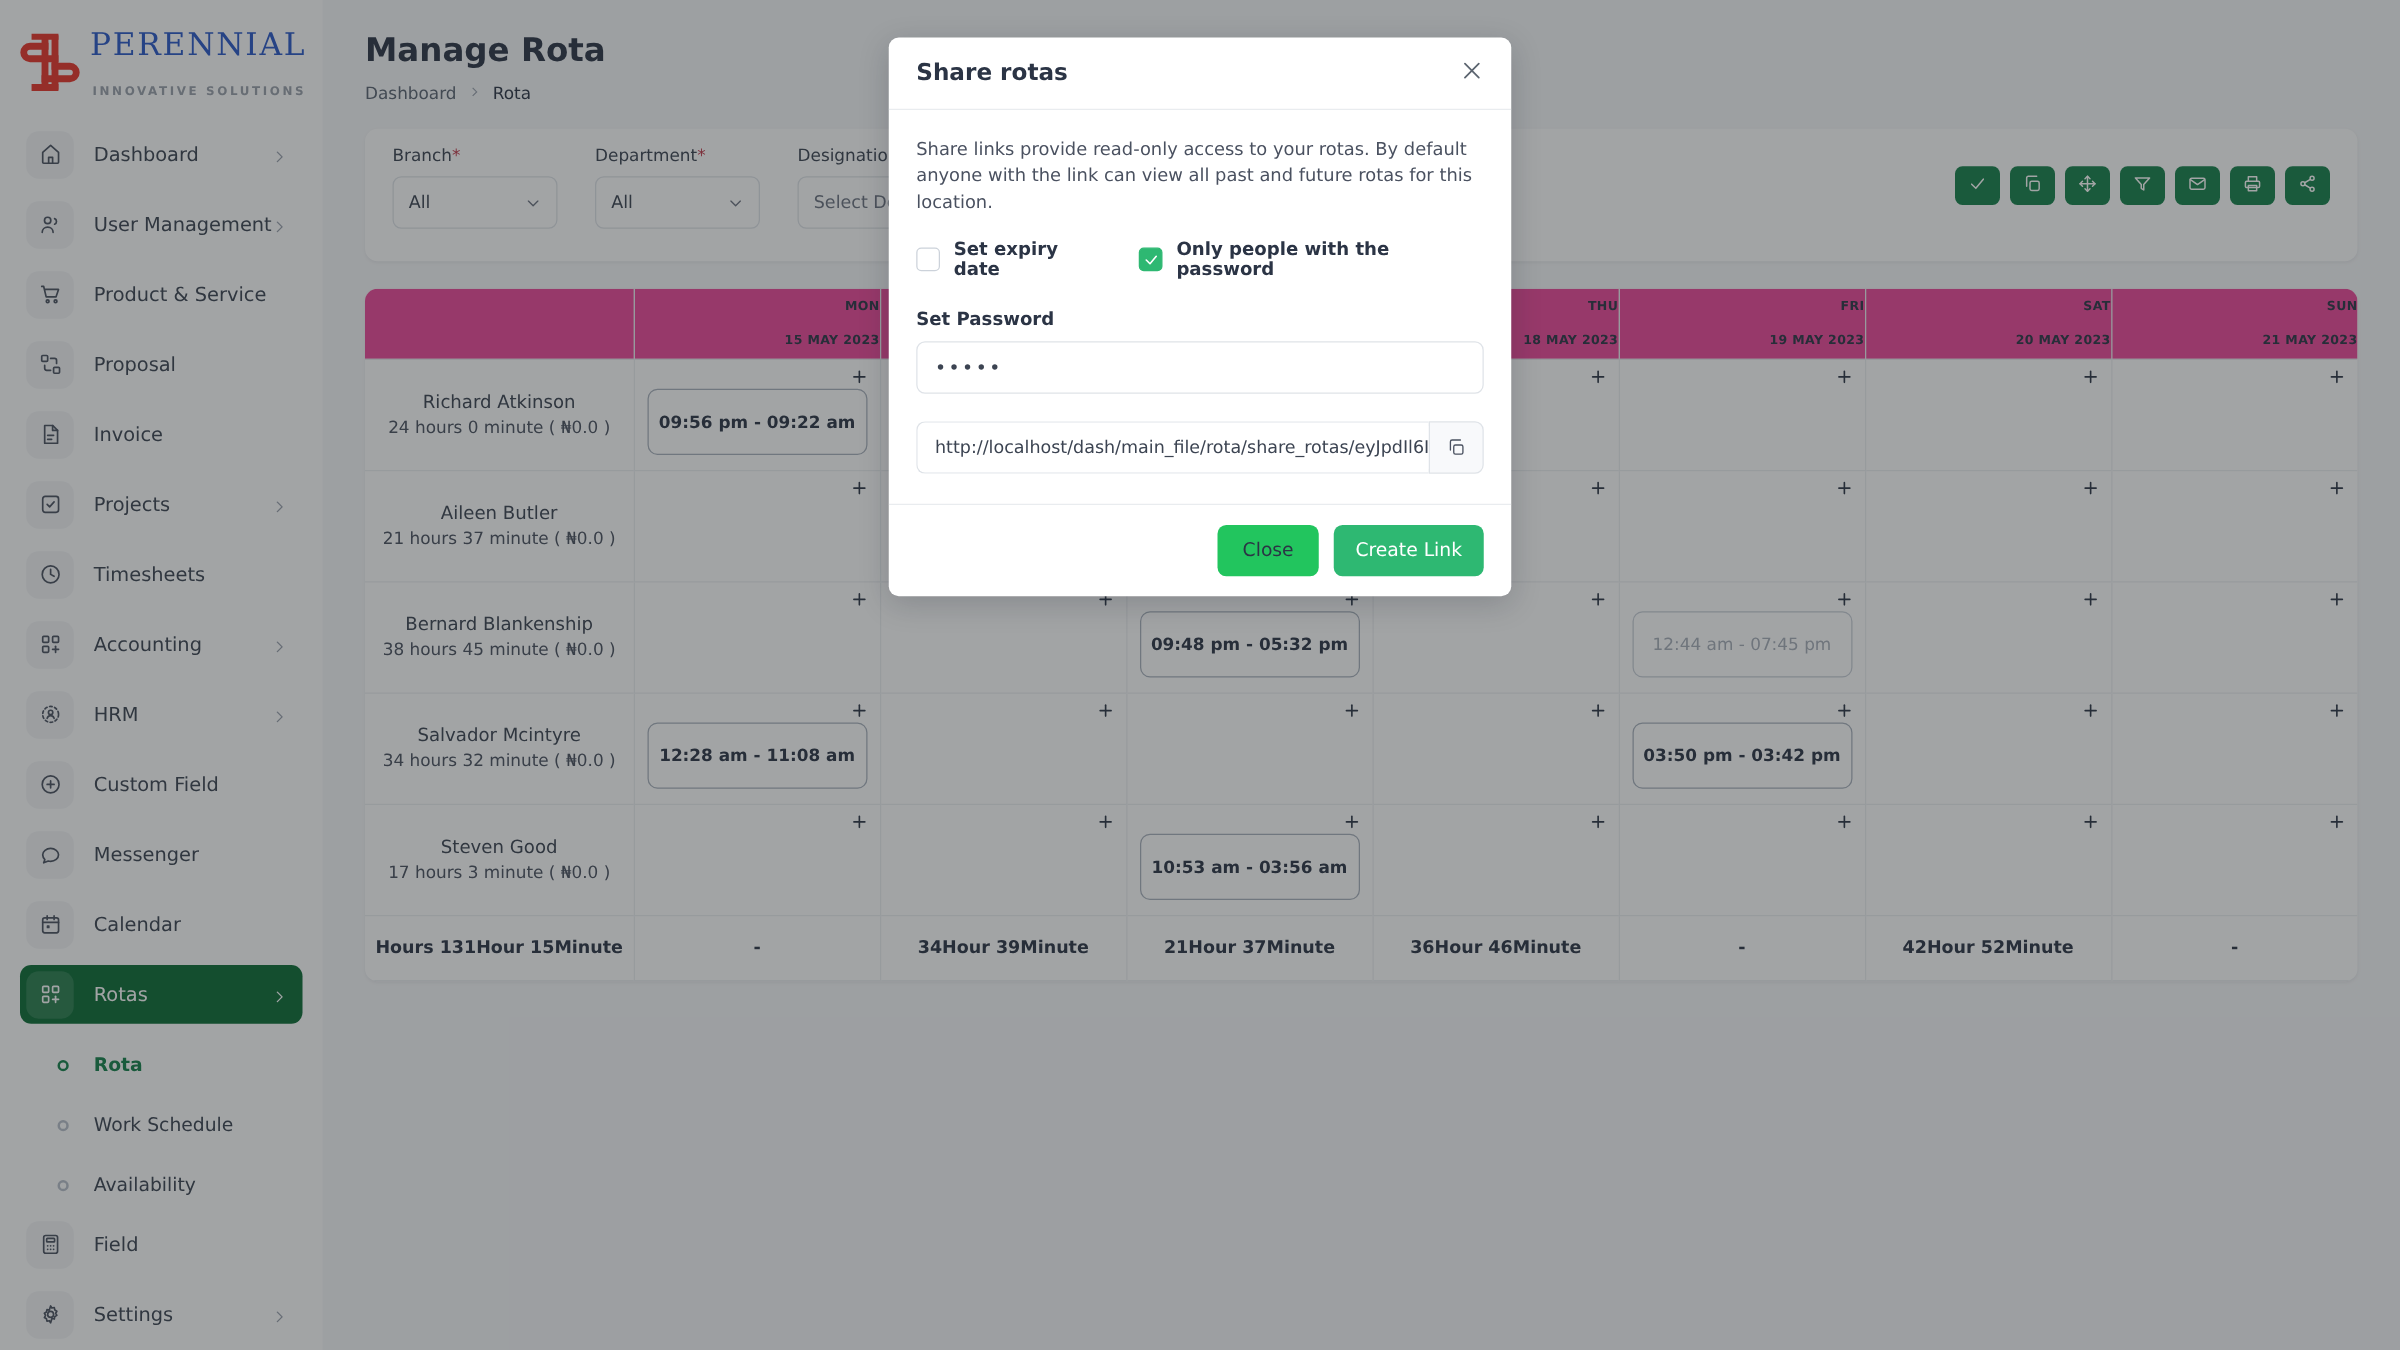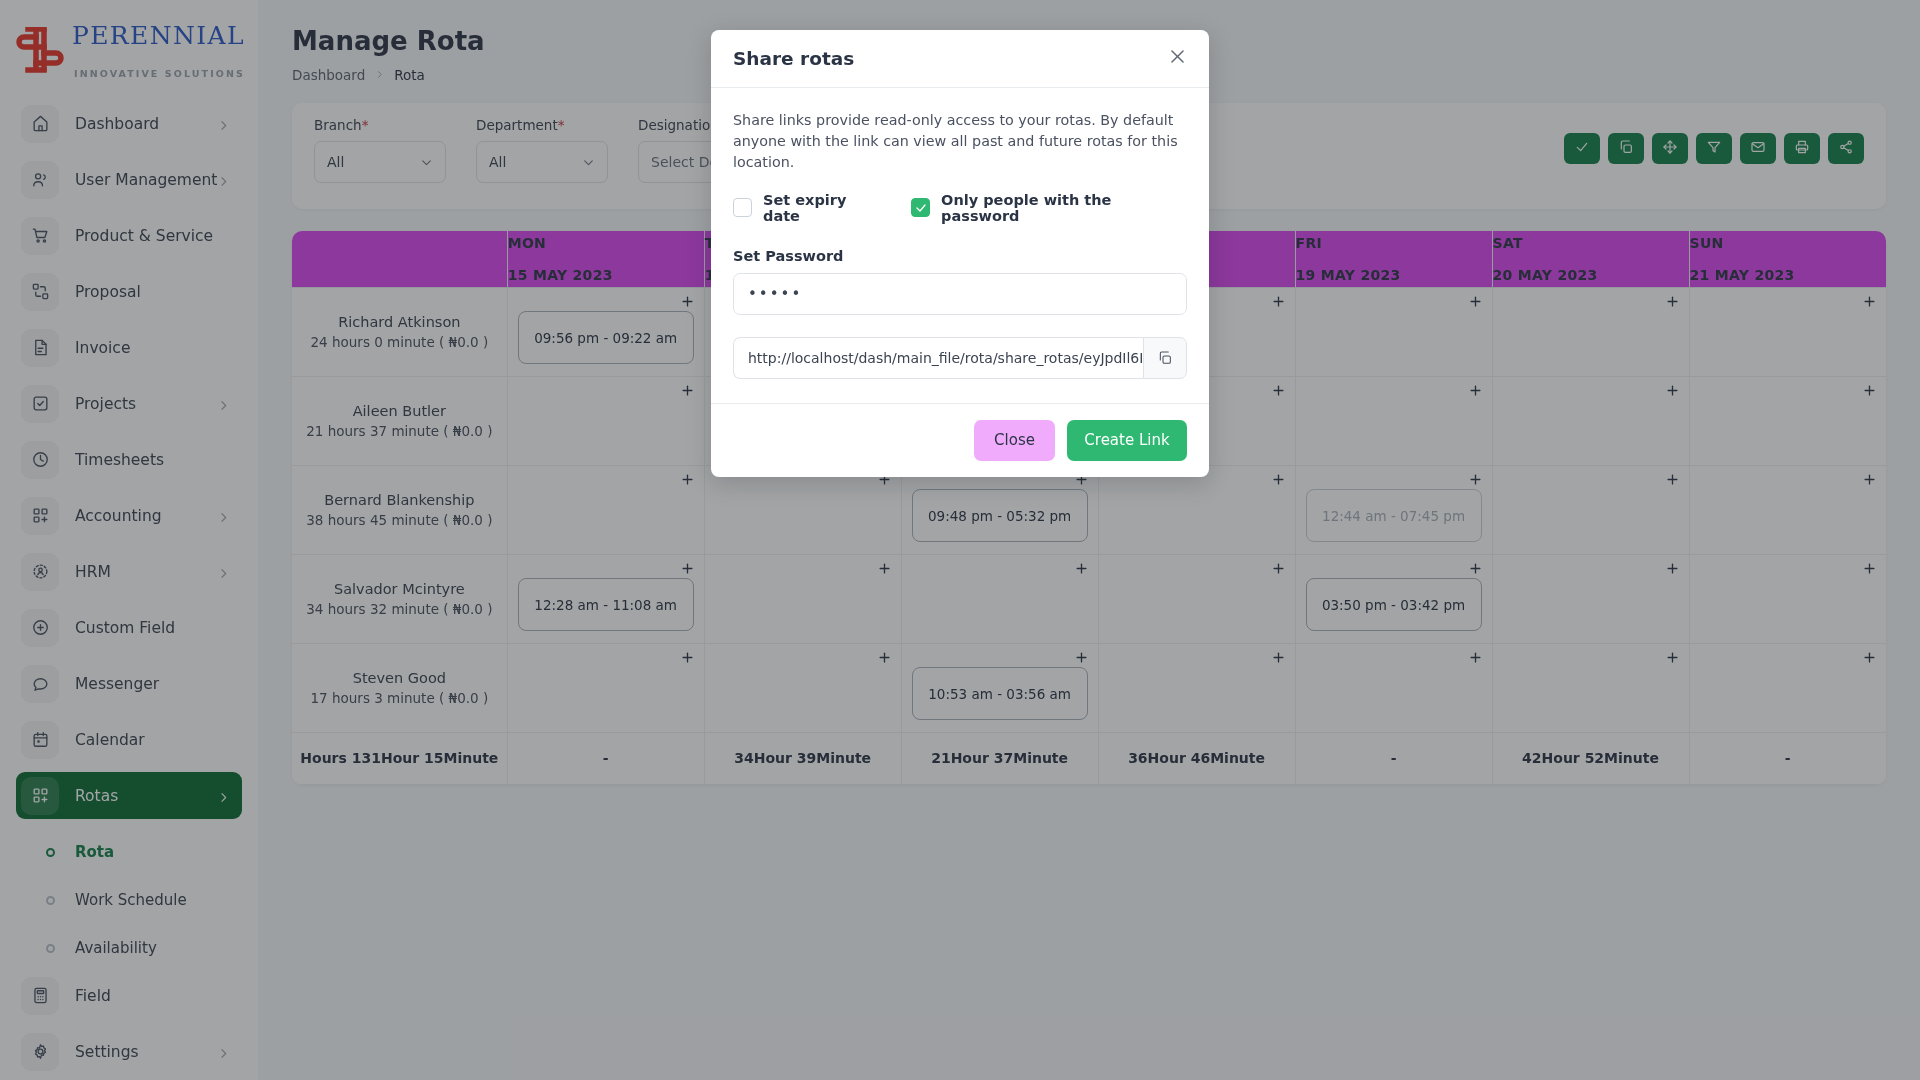--- a/index.html
+++ b/index.html
@@ -98,40 +98,40 @@
 
   
   #rota-card {
     margin-top: 22px; background: #ffffff; border-radius: 10px; overflow: hidden;
     box-shadow: 0 1px 3px rgba(16,24,40,0.06);
   }
   table.rota { width: 100%; border-collapse: collapse; table-layout: fixed; }
   table.rota th, table.rota td { border-right: 1px solid #edeff2; }
   table.rota th:last-child, table.rota td:last-child { border-right: none; }
   table.rota thead th {
-    height: 56px; font-size: 14px; color: #2b3445; font-weight: 700;
-    letter-spacing: 0.3px; text-align: left; vertical-align: middle;
-    border-bottom: 1px solid #e8eaee; background: #d946ef;
+    height: 56px; font-size: 10px; color: #2b3445; font-weight: 700;
+    letter-spacing: 0.3px; text-align: right; vertical-align: middle;
+    border-bottom: 1px solid #e8eaee; background: #ec4899;
   }
   .th-day { display: block; }
   .th-date { display: block; margin-top: 16px; }
   table.rota tbody tr { border-bottom: 1px solid #edeff2; }
   td.emp { text-align: center; vertical-align: middle; height: 89px; }
   .emp-name { font-size: 14.5px; color: #3c4452; }
   .emp-hours { font-size: 13.5px; color: #4a5160; margin-top: 4px; }
   td.cell { position: relative; vertical-align: middle; height: 89px; padding: 0 10px; }
   .plus {
     position: absolute; top: 6px; right: 9px; width: 15px; height: 15px; cursor: pointer;
   }
   .plus svg { width: 15px; height: 15px; stroke: #2b3445; fill: none; stroke-width: 2.1;
     stroke-linecap: round; }
   .shift {
     border: 1px solid #a9b1bd; border-radius: 8px; height: 53px;
     display: flex; align-items: center; justify-content: center;
-    font-size: 13.5px; color: #2b3445; font-weight: 400; margin-top: 12px;
+    font-size: 13.5px; color: #2b3445; font-weight: 700; margin-top: 12px;
   }
   .shift.muted { border-color: #c9cfd8; color: #a7aeb9; font-weight: 500; }
   tr.totals td { height: 52px; vertical-align: middle; text-align: center;
     font-size: 14px; color: #2b3445; font-weight: 700; }
   tr.totals td.lbl { font-weight: 700; }
   tr.totals td.dash { font-weight: 700; }
 
   
   #toast {
     position: absolute; right: 20px; top: 16px; width: 352px; height: 48px;
@@ -188,21 +188,21 @@
     background: #f8f9fb; display: flex; align-items: center; justify-content: center; cursor: pointer;
   }
   #copy-btn svg { width: 16px; height: 16px; stroke: #4a5160; fill: none; stroke-width: 1.6;
     stroke-linecap: round; stroke-linejoin: round; }
   #modal-foot {
     border-top: 1px solid #e9ecef; padding: 16px 22px; display: flex;
     justify-content: flex-end; gap: 12px;
   }
   .btn { height: 41px; border-radius: 7px; display: flex; align-items: center;
     justify-content: center; font-size: 15px; cursor: pointer; }
-  #btn-close { width: 81px; background: #f0abfc; color: #2b3445; }
+  #btn-close { width: 81px; background: #22c55e; color: #2b3445; }
   #btn-create { width: 120px; background: #2eb872; color: #ffffff; }
 </style>
 </head>
 <body>
 
 <div id="root">
 
   <div id="sidebar">
     <div id="logo-area">
       <div class="logo-mark">

